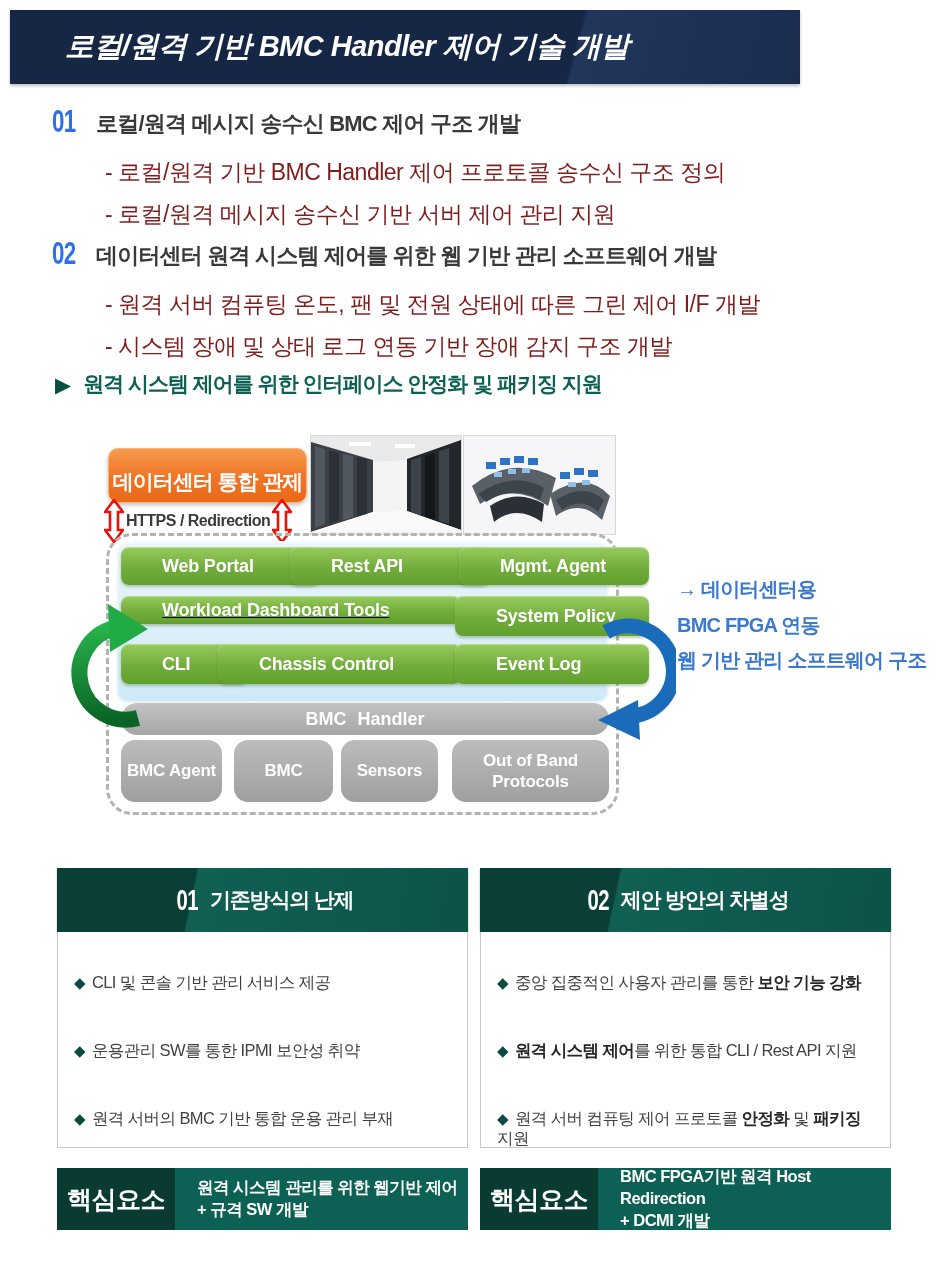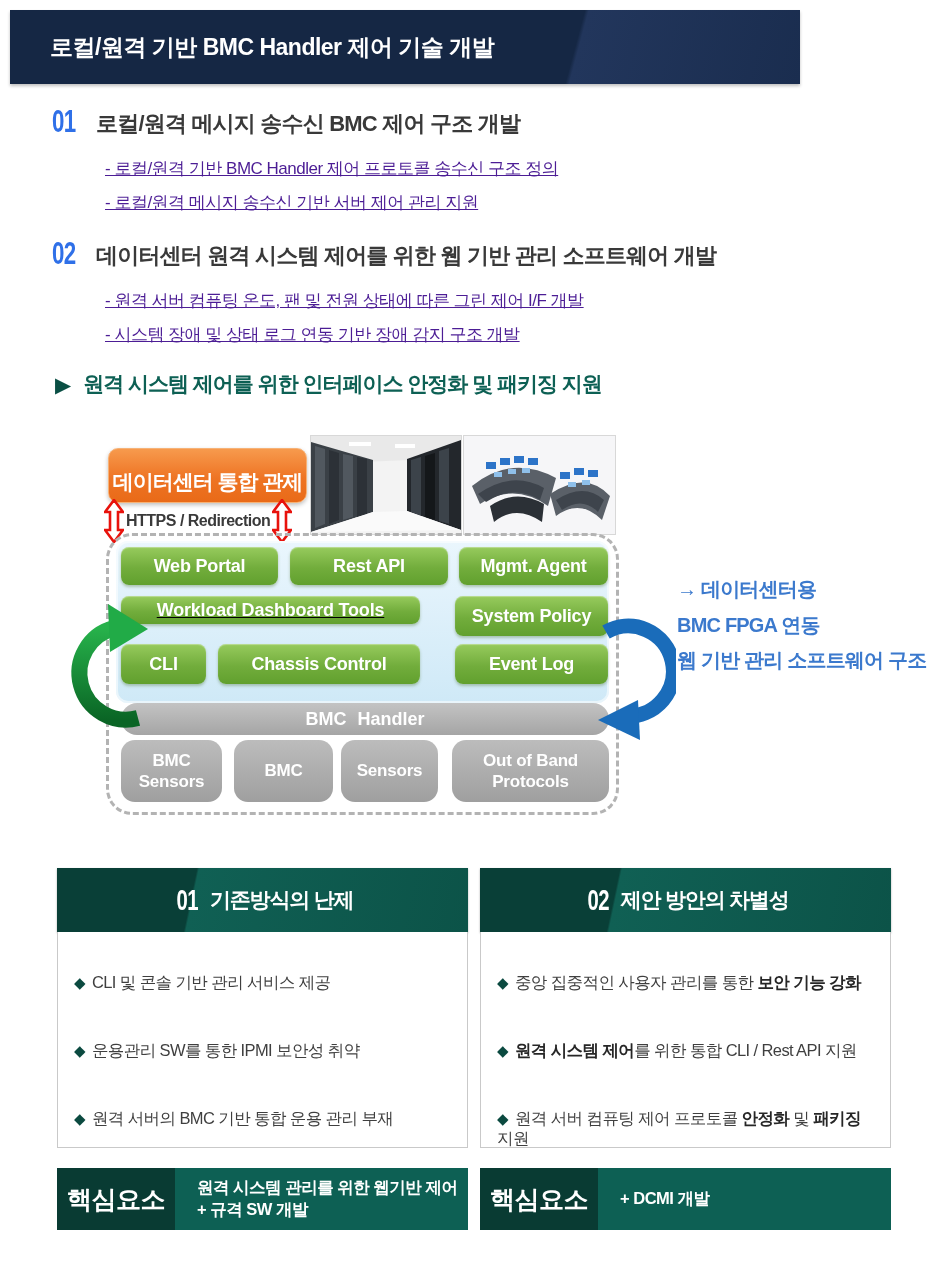--- a/index.html
+++ b/index.html
@@ -3,30 +3,30 @@
 <meta charset="utf-8">
 <style>
   html,body{margin:0;padding:0;background:#ffffff;}
   .page{position:relative;width:950px;height:1281px;background:#fff;overflow:hidden;
         font-family:"Liberation Sans","DejaVu Sans",sans-serif;}
 
   
   .banner{position:absolute;left:10px;top:10px;width:790px;height:74px;
           background:linear-gradient(105deg,#152744 0%,#152744 71%,#22365c 71.5%,#1a2d4f 100%);
           display:flex;align-items:center;box-shadow:0 2px 3px rgba(0,0,0,.25);}
-  .banner .t{color:#fff;font-size:23px;font-weight:700;letter-spacing:-0.5px;padding-left:40px;}
+  .banner .t{color:#fff;font-size:29px;font-weight:700;letter-spacing:-0.5px;padding-left:55px;font-style:italic;}
 
   
   .sec{position:absolute;left:52px;}
   .sec-head{display:flex;align-items:flex-start;}
   .num{color:#2f70e8;font-size:31px;font-weight:700;line-height:1;
        transform:scaleX(0.72);transform-origin:left top;letter-spacing:-1px;width:44px;flex:0 0 44px;}
   .sec-title{font-size:22px;font-weight:700;color:#393939;letter-spacing:-0.8px;padding-top:3px;}
   .sec-bullets{margin:18px 0 0 53px;display:flex;flex-direction:column;gap:11px;}
-  .sec-bullets .b-line{font-size:17px;color:#4c1d95;letter-spacing:-0.5px;text-decoration:underline;}
+  .sec-bullets .b-line{font-size:23px;color:#7f1d1d;letter-spacing:-0.5px;}
 
   #sec1{top:106px;} #sec2{top:238px;}
 
   
   .feature{position:absolute;left:55px;top:370px;display:flex;align-items:center;gap:12px;}
   .feature .tri{color:#0a4f44;font-size:21px;line-height:1;}
   .feature .tx{font-size:21px;font-weight:700;color:#0d6054;letter-spacing:-1px;}
 
   
   .diagram{position:absolute;left:0;top:430px;width:950px;height:400px;}
@@ -44,21 +44,21 @@
   .https-row .lbl{font-size:16px;font-weight:700;color:#3a3a3a;letter-spacing:-0.5px;}
 
   .dashed-box{position:absolute;left:106px;top:103px;width:513px;height:282px;border:3px dashed #b3b3b3;border-radius:26px;box-sizing:border-box;}
   .blue-panel{position:absolute;left:116px;top:111px;width:493px;height:162px;border-radius:12px;
           background:linear-gradient(180deg,#eaf6fd 0%,#cfe9f7 100%);
           box-shadow:inset 0 0 0 2px rgba(255,255,255,.55);}
 
   .gmod{position:absolute;height:38px;border-radius:8px;
         background:linear-gradient(180deg,#97cb5d 0%,#72ad3c 55%,#61a02e 100%);
         box-shadow:0 2px 3px rgba(70,110,40,.35), inset 0 1px 1px rgba(255,255,255,.35);
-        display:flex;align-items:center;justify-content:center;}
+        display:flex;align-items:center;padding-left:41px;}
   .gmod span{color:#fff;font-weight:700;font-size:18px;letter-spacing:-0.2px;}
   #g-web{left:121px;top:117px;width:157px;}
   #g-rest{left:290px;top:117px;width:158px;}
   #g-mgmt{left:459px;top:117px;width:149px;}
   #g-work{left:121px;top:166px;width:299px;height:28px;text-decoration:underline;}
   #g-policy{left:455px;top:166px;width:153px;height:40px;}
   #g-cli{left:121px;top:214px;width:85px;height:40px;}
   #g-chassis{left:218px;top:214px;width:202px;height:40px;}
   #g-event{left:455px;top:214px;width:153px;height:40px;}
 
@@ -232,21 +232,21 @@
       </div>
     <div class="gmod" id="g-event">
         <span>Event Log</span>
       </div>
 
     <div class="handler-bar">
       <span>BMC Handler</span>
     </div>
 
     <div class="hmod" id="h-driver">
-        <span>BMC Sensors</span>
+        <span>BMC Agent</span>
       </div>
     <div class="hmod" id="h-bmc">
         <span>BMC</span>
       </div>
     <div class="hmod" id="h-sensors">
         <span>Sensors</span>
       </div>
     <div class="hmod" id="h-oob">
         <span>Out of Band Protocols</span>
       </div>
@@ -315,17 +315,18 @@
       <div class="kl">원격 시스템 관리를 위한 웹기반 제어</div>
       <div class="kl">+ 규격 SW 개발</div>
     </div>
   </div>
 
   <div class="key-row" id="key-right">
     <div class="key-label">
       <span>핵심요소</span>
     </div>
     <div class="key-body">
+      <div class="kl">BMC FPGA기반 원격 Host Redirection</div>
       <div class="kl">+ DCMI 개발</div>
     </div>
   </div>
 
 </div>
 
 </body></html>

